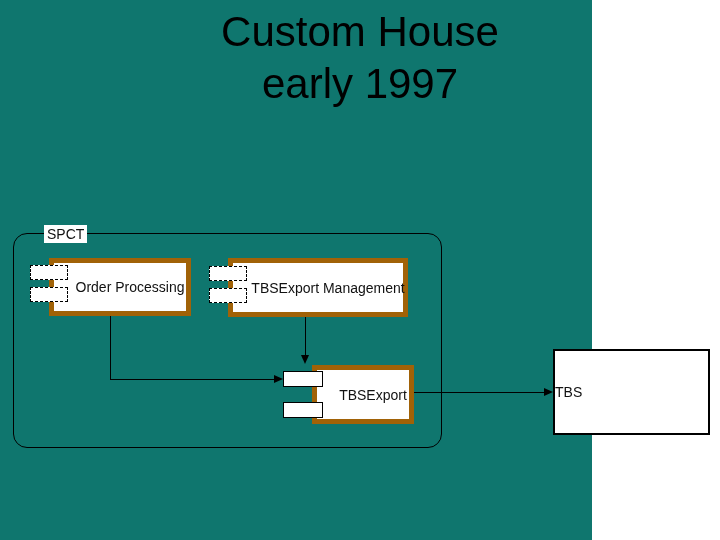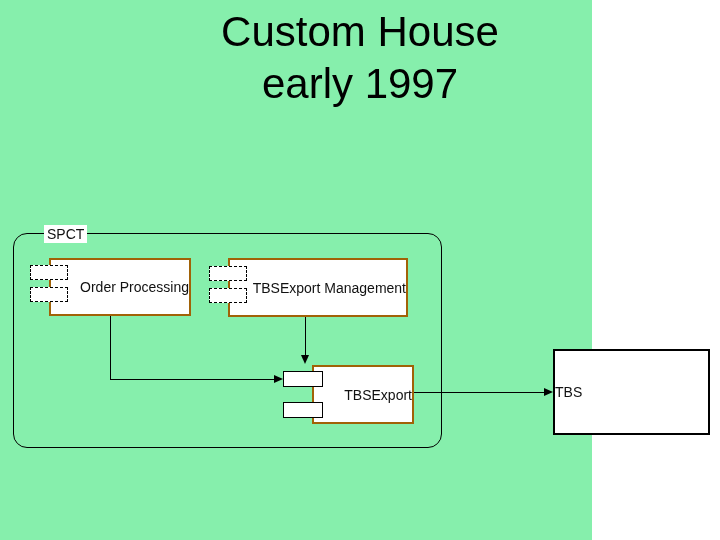--- a/index.html
+++ b/index.html
@@ -9,21 +9,21 @@
     height: 540px;
     background: #ffffff;
     font-family: "Liberation Sans", sans-serif;
     overflow: hidden;
     position: relative;
   }
   .slide {
     position: relative;
     width: 592px;
     height: 540px;
-    background: #86efac;
+    background: #0f766e;
     text-decoration: underline;
   }
   
   .title {
     position: absolute;
     top: 6px;
     left: 0;
     width: 720px;
     text-align: center;
     font-size: 42px;
@@ -47,26 +47,26 @@
     height: 18px; line-height: 18px;
     background: #ffffff;
     padding: 0 3px;
     font-size: 14px;
     color: #111;
     z-index: 1;
   }
   .comp-main {
     position: absolute;
     background: #ffffff;
-    border: 2px solid #a16207;
+    border: 5px solid #a16207;
     box-sizing: border-box;
     z-index: 2;
     display: flex;
     align-items: center;
-    justify-content: flex-end;
+    justify-content: center;
   }
   .comp-label {
     font-size: 14px;
     color: #111;
     padding-left: 20px;
     white-space: nowrap;
   }
   .comp-tab {
     position: absolute;
     background: #ffffff;

